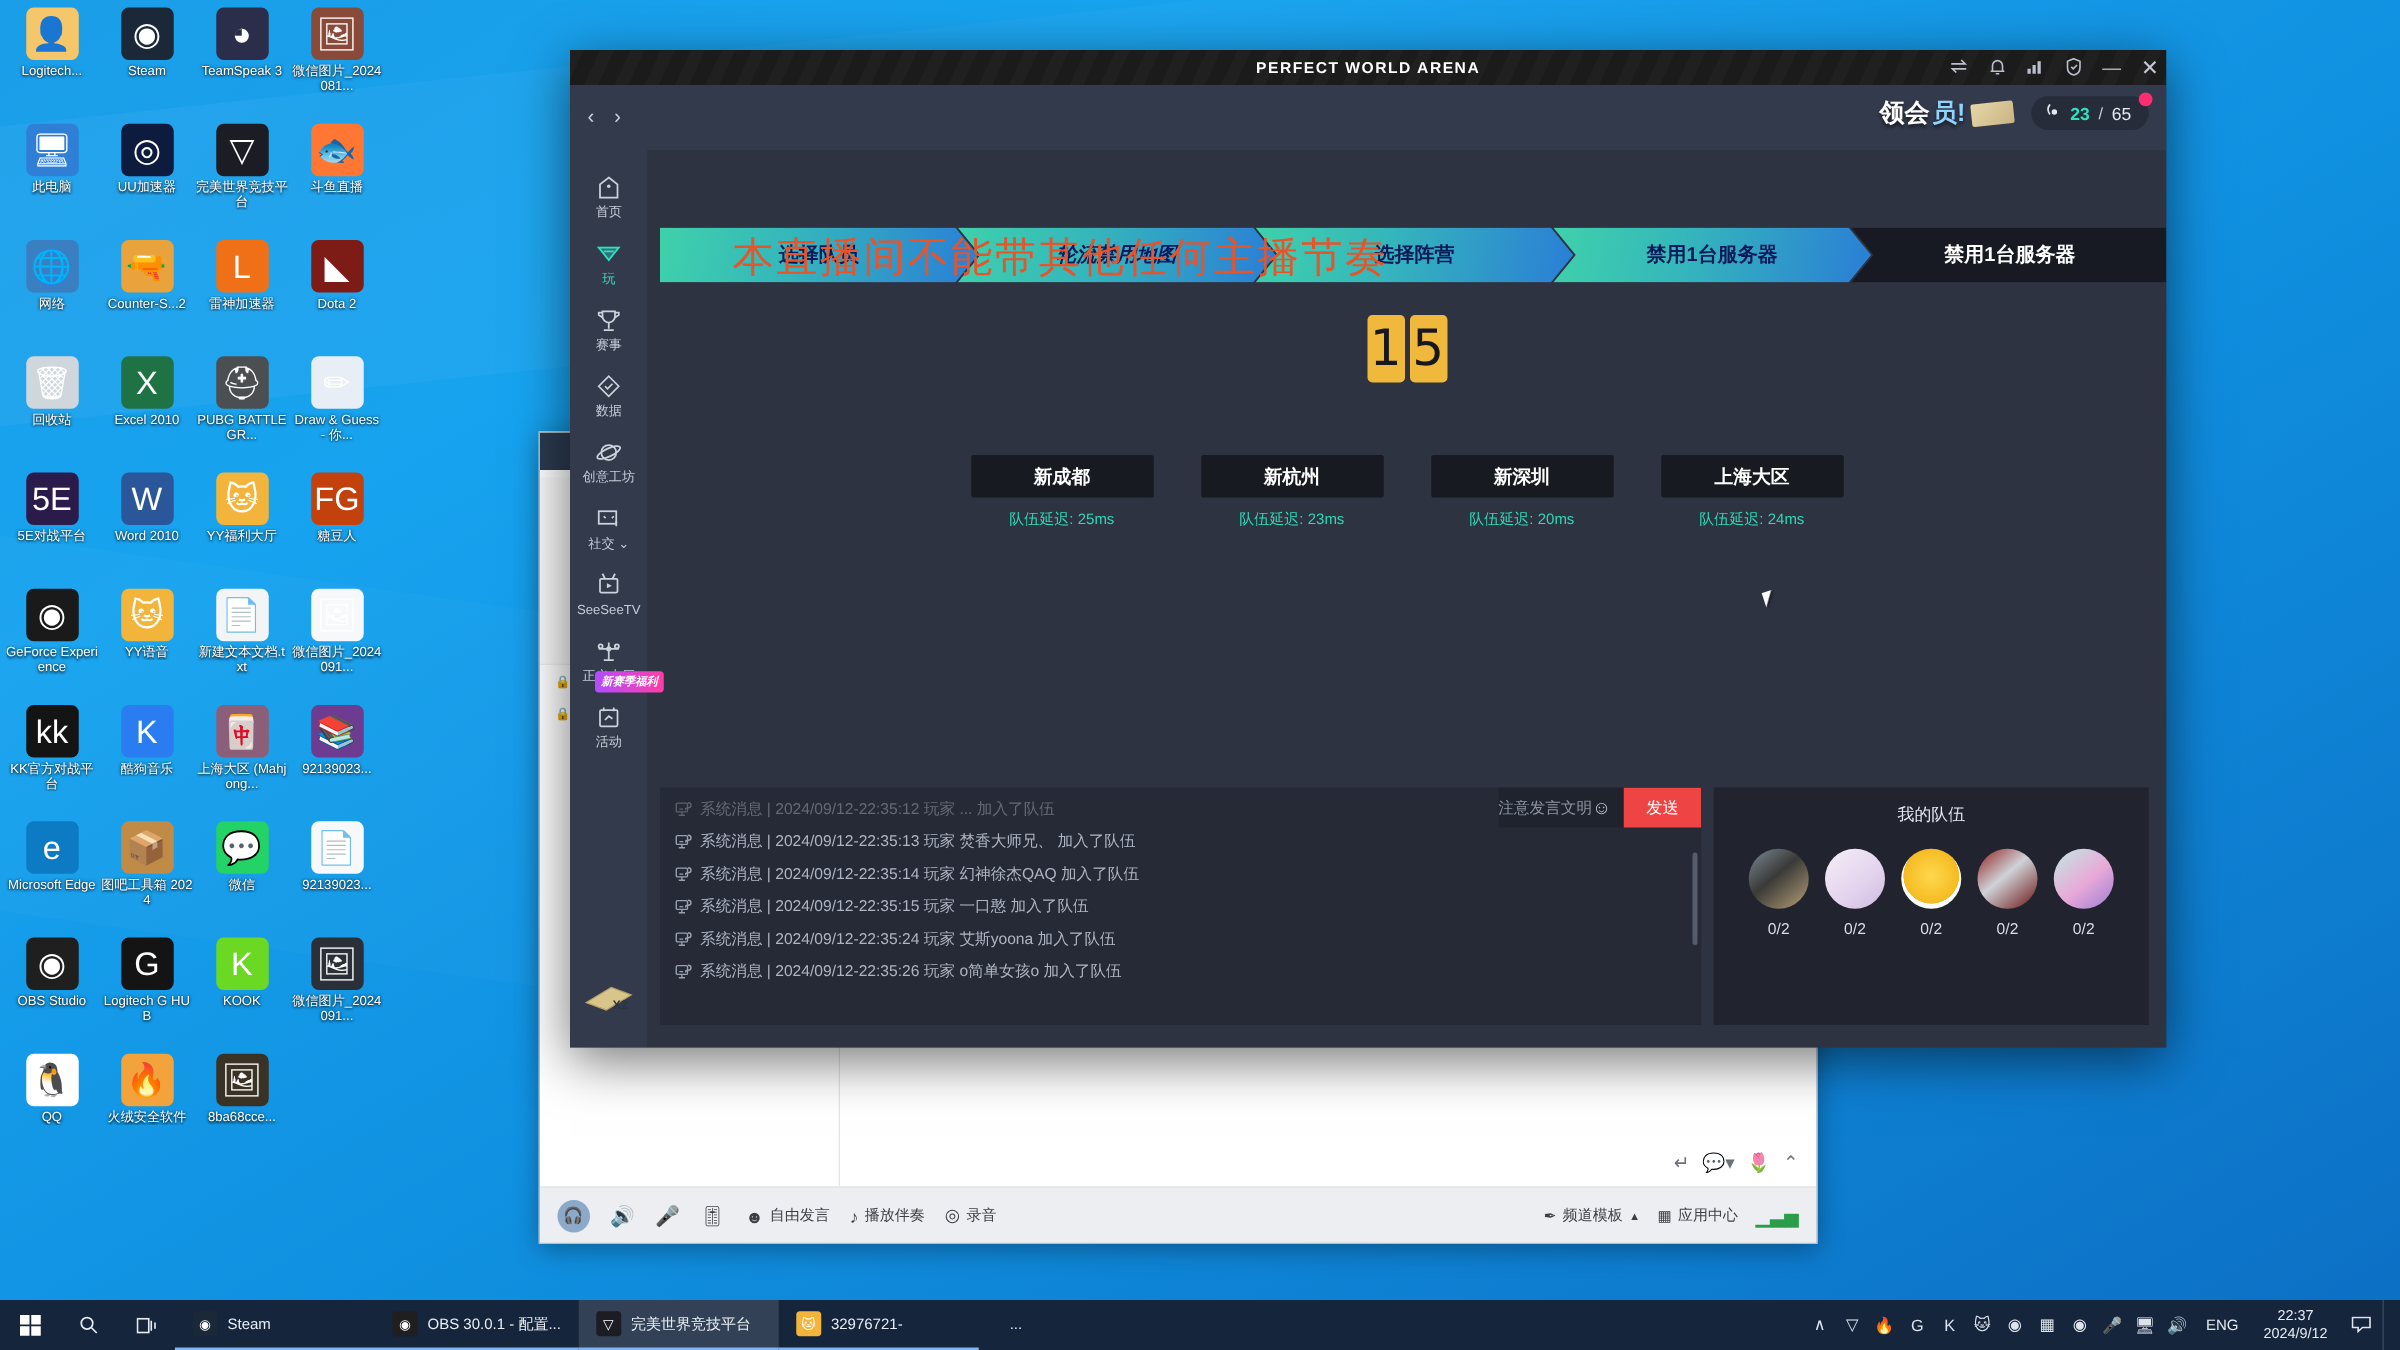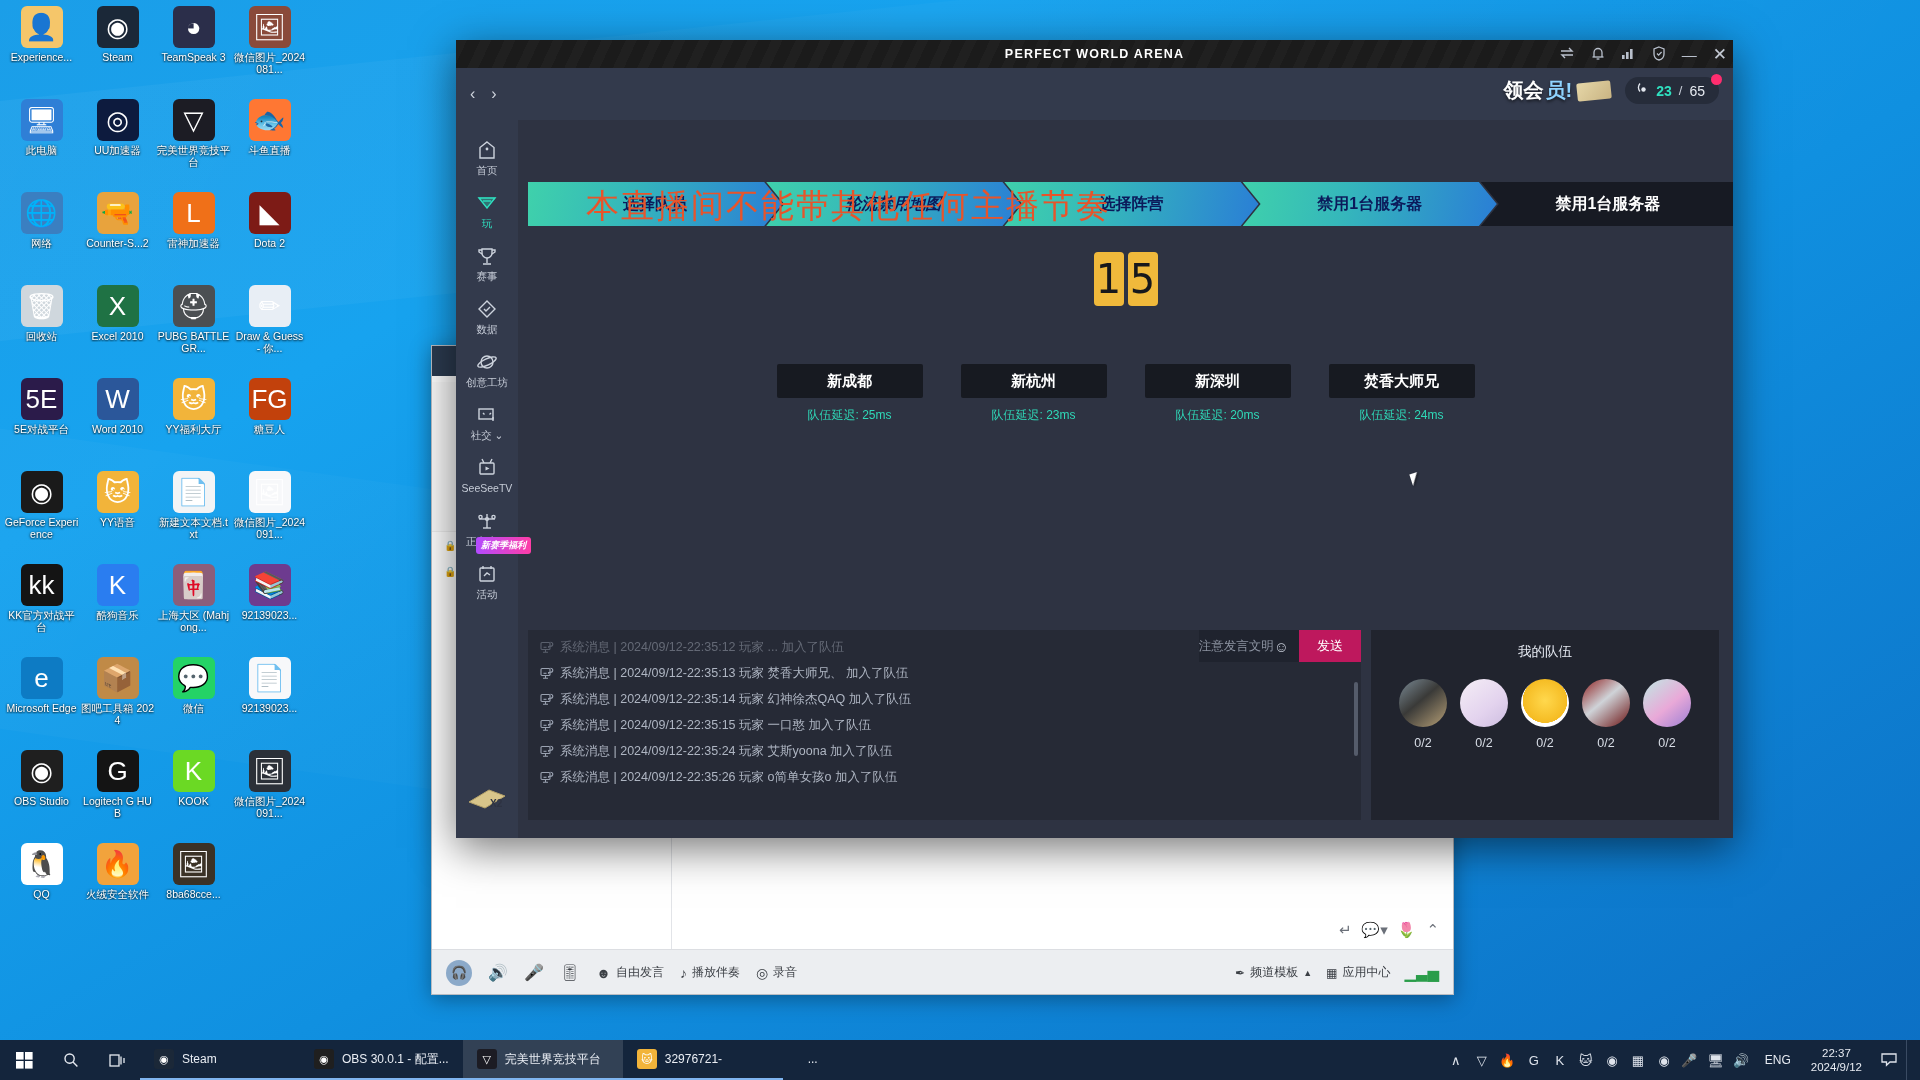--- a/index.html
+++ b/index.html
@@ -234,21 +234,21 @@
   #chat-scroll {
     position: absolute; right: 3px; top: 52px; width: 4px; height: 74px;
     background: #555c6b; border-radius: 2px;
   }
   #chat-inputrow {
     height: 32px; background: #1f232e; display: flex; align-items: center; position: relative;
   }
   #chat-placeholder { flex: 1; text-align: center; color: #8d94a2; font-size: 12.5px; }
   #chat-emoji { color: #c3c9d4; font-size: 15px; margin-right: 10px; }
   #chat-send {
-    width: 62px; height: 32px; background: #be185d; color: #fff;
+    width: 62px; height: 32px; background: #ef4444; color: #fff;
     font-size: 13px; display: flex; align-items: center; justify-content: center; cursor: pointer;
   }
   #team-panel { width: 348px; background: #21242e; display: flex; flex-direction: column; }
   #team-title { text-align: center; color: #e4e8f0; font-size: 13.5px; padding: 13px 0 0; }
   #team-avatars { display: flex; justify-content: center; gap: 13px; margin-top: 18px; }
   .team-slot { display: flex; flex-direction: column; align-items: center; gap: 9px; }
   .team-av {
     width: 48px; height: 48px; border-radius: 50%; overflow: hidden; position: relative;
   }
   .team-score { font-size: 12.5px; color: #d8dde6; }
@@ -287,21 +287,21 @@
 </style>
 </head>
 <body>
 
 <div class="wall-streak" style="left:0;top:0;width:1920px;height:240px;transform:skewY(-6deg);opacity:.35"></div>
 <div class="wall-streak" style="left:0;top:520px;width:1300px;height:300px;transform:skewY(8deg);opacity:.22"></div>
 
 <div id="desktop-icons">
     <div class="dicon">
       <div class="glyph" style="background: rgb(245, 198, 106);">👤</div>
-      <div class="lbl">Experience...</div>
+      <div class="lbl">Logitech...</div>
     </div>
     <div class="dicon">
       <div class="glyph" style="background: rgb(27, 40, 56);">◉</div>
       <div class="lbl">Steam</div>
     </div>
     <div class="dicon">
       <div class="glyph" style="background: rgb(43, 46, 74);">◕</div>
       <div class="lbl">TeamSpeak 3</div>
     </div>
     <div class="dicon">
@@ -742,21 +742,21 @@
           </div>
           <div class="server-col">
             <div class="server-btn">新杭州</div>
             <div class="server-ping">队伍延迟: 23ms</div>
           </div>
           <div class="server-col">
             <div class="server-btn">新深圳</div>
             <div class="server-ping">队伍延迟: 20ms</div>
           </div>
           <div class="server-col">
-            <div class="server-btn">焚香大师兄</div>
+            <div class="server-btn">上海大区</div>
             <div class="server-ping">队伍延迟: 24ms</div>
           </div>
         </div>
 
       <div id="arena-bottom">
         <div id="chat-panel">
           <div id="chat-list">
               <div class="chat-line faded">
                 <span class="chat-ico">
                   <svg width="14" height="13" viewBox="0 0 14 13" fill="none" stroke="currentColor" stroke-width="1.1">

